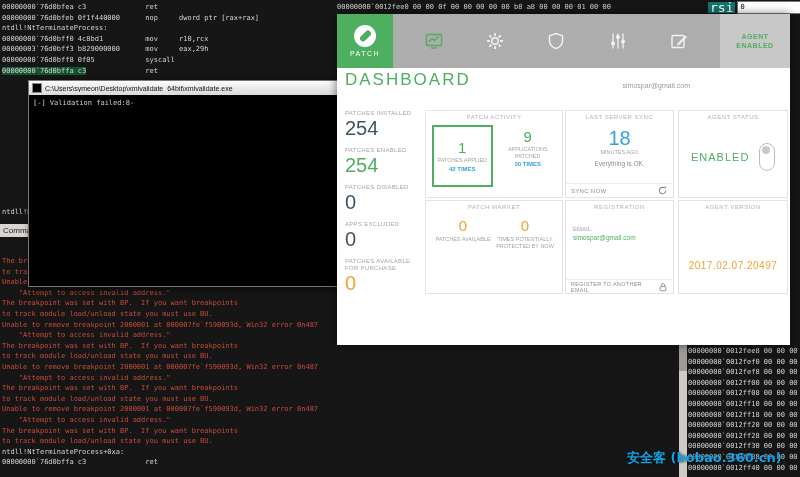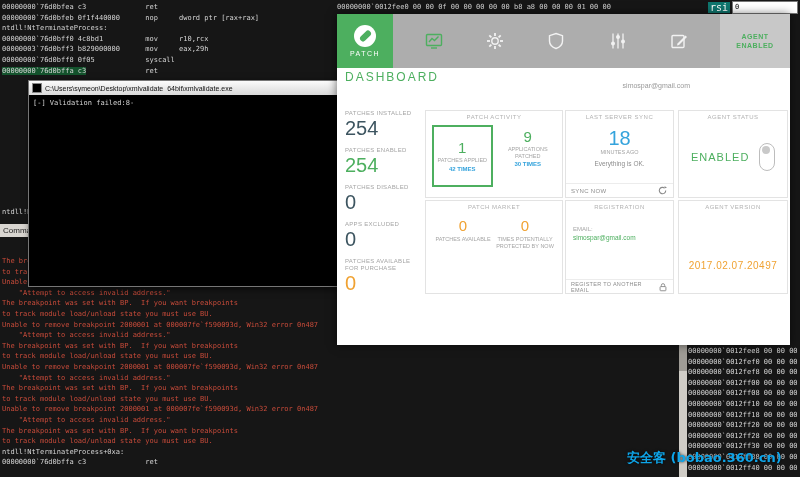--- a/index.html
+++ b/index.html
@@ -17,21 +17,21 @@
   .frag{position:absolute;left:2px;top:207px;z-index:1;}
   .msgs{position:absolute;left:2px;top:256px;z-index:1;}
   .msg-line{color:var(--debug_red);}
   .msg-line.white{color:var(--debug_text);}
   .cmd-tab{position:absolute;left:0;top:224px;width:28px;height:13px;background:#d8d5d0;
            color:#222;font-size:8px;line-height:13px;padding-left:3px;overflow:hidden;
            white-space:nowrap;z-index:2;}
   .memtop{position:absolute;left:337px;top:2px;width:368px;overflow:hidden;z-index:0;}
   .reg{position:absolute;left:708px;top:1px;display:flex;align-items:center;gap:2px;z-index:0;}
   .reg-name{background:#0f766e;color:#fff;font-family:"DejaVu Sans Mono",monospace;
-            font-size:10px;line-height:11px;padding:0 2px;}
+            font-size:13px;line-height:11px;padding:0 2px;}
   .reg-value{width:62px;height:11px;background:#fff;border:1px solid #777;color:#000;
              font-family:"DejaVu Sans Mono",monospace;font-size:7px;line-height:10px;padding-left:2px;}
   
   .console{position:absolute;left:28px;top:80px;width:308px;height:205px;z-index:3;
            border:1px solid #767676;background:#000;box-shadow:2px 2px 7px rgba(0,0,0,.65);}
   .console-titlebar{height:14px;background:linear-gradient(#fbfbfb,#d9d9d9);
                     display:flex;align-items:center;gap:3px;padding:0 3px;}
   .cmd-icon{width:8px;height:8px;background:#000;border:1px solid #888;flex:0 0 auto;}
   .console-title{font-size:7px;color:#111;white-space:nowrap;overflow:hidden;}
   .console-body{padding:3px 4px;}
@@ -53,21 +53,21 @@
   .op-logo-pill{width:13px;height:6px;border-radius:3px;background:var(--brand_green);
                 transform:rotate(-45deg);}
   .op-logo-label{color:#fff;font-size:7px;letter-spacing:1.5px;}
   .op-nav{flex:1;background:#adadad;display:flex;align-items:center;
           justify-content:space-around;padding:0 10px;}
   .nav-icon{width:20px;height:20px;cursor:pointer;display:block;}
   .op-badge{width:70px;background:#c8c8c8;display:flex;flex-direction:column;align-items:center;
             justify-content:center;color:var(--brand_green);font-size:7px;font-weight:bold;
             letter-spacing:.5px;line-height:9px;cursor:pointer;}
   .op-title{position:absolute;left:8px;top:56px;color:var(--brand_green);
-            font-size:12px;letter-spacing:2px;}
+            font-size:17px;letter-spacing:2px;}
   .op-email{position:absolute;right:100px;top:68px;font-size:7px;color:#999;}
   .op-stats{position:absolute;left:8px;top:96px;width:78px;}
   .stat{margin-bottom:9px;}
   .stat-label{font-size:6px;color:#a5a5a5;letter-spacing:.3px;line-height:7px;margin-bottom:2px;}
   .stat-value{font-size:20px;line-height:19px;}
   .v-dark{color:var(--stat_dark);} .v-green{color:var(--brand_green);} .v-orange{color:var(--accent_orange);}
   .panel{position:absolute;border:1px solid #e3e3e3;background:#fff;}
   .panel-title{font-size:6px;color:#b2b2b2;letter-spacing:.5px;text-align:center;margin-top:3px;}
   #p-activity{left:88px;top:96px;width:136px;height:86px;}
   #p-sync{left:228px;top:96px;width:107px;height:86px;}

